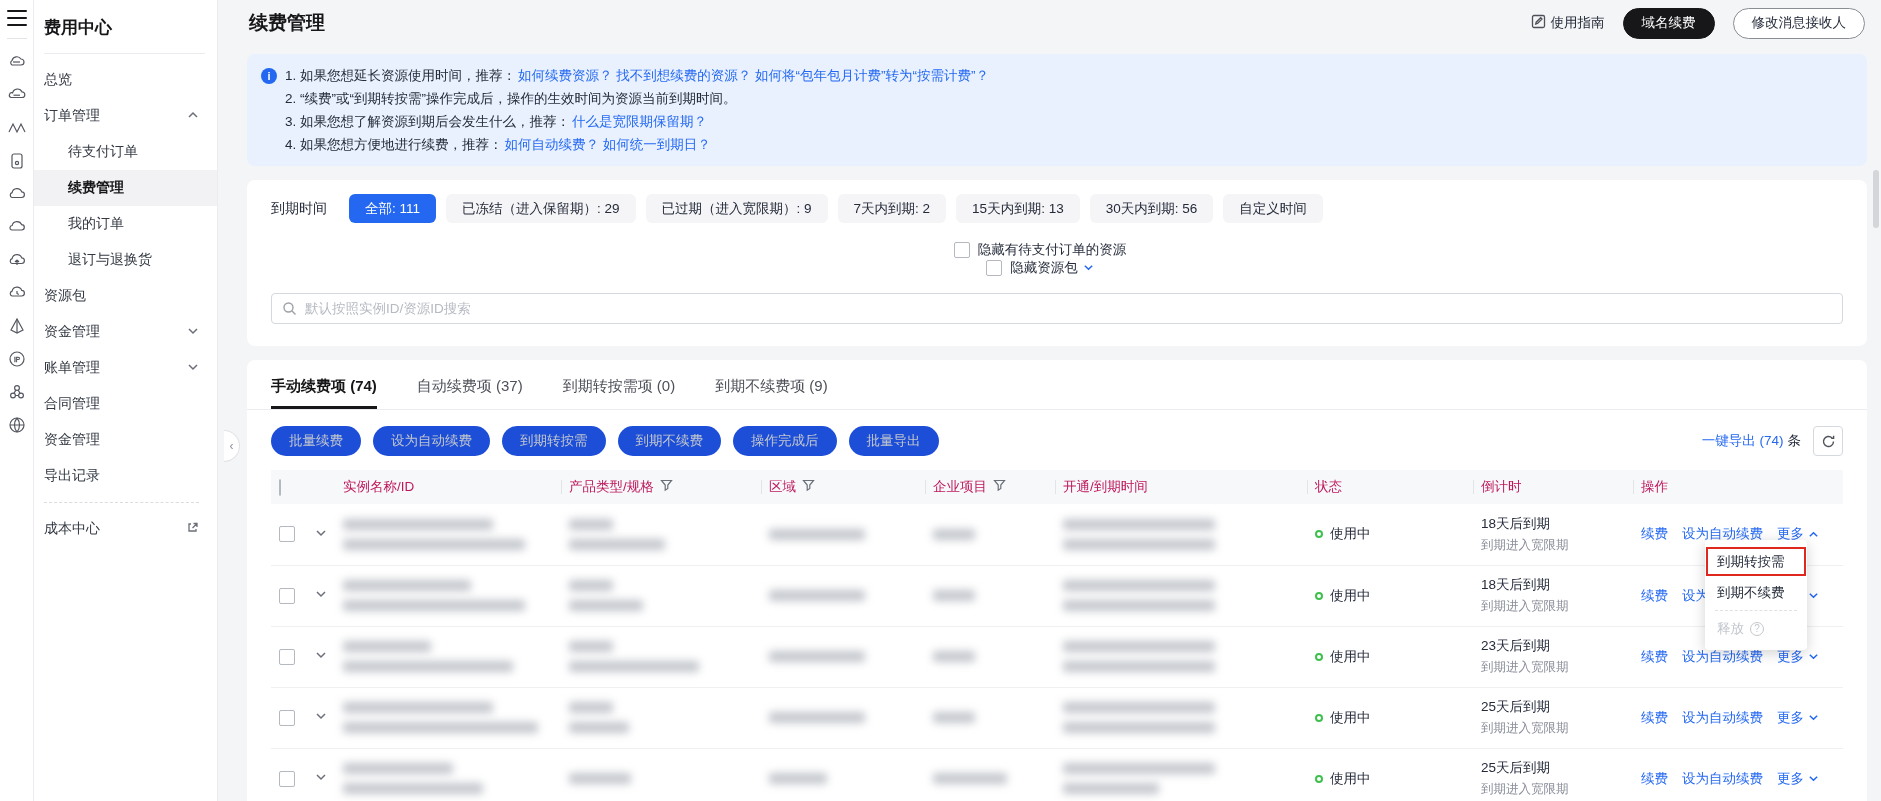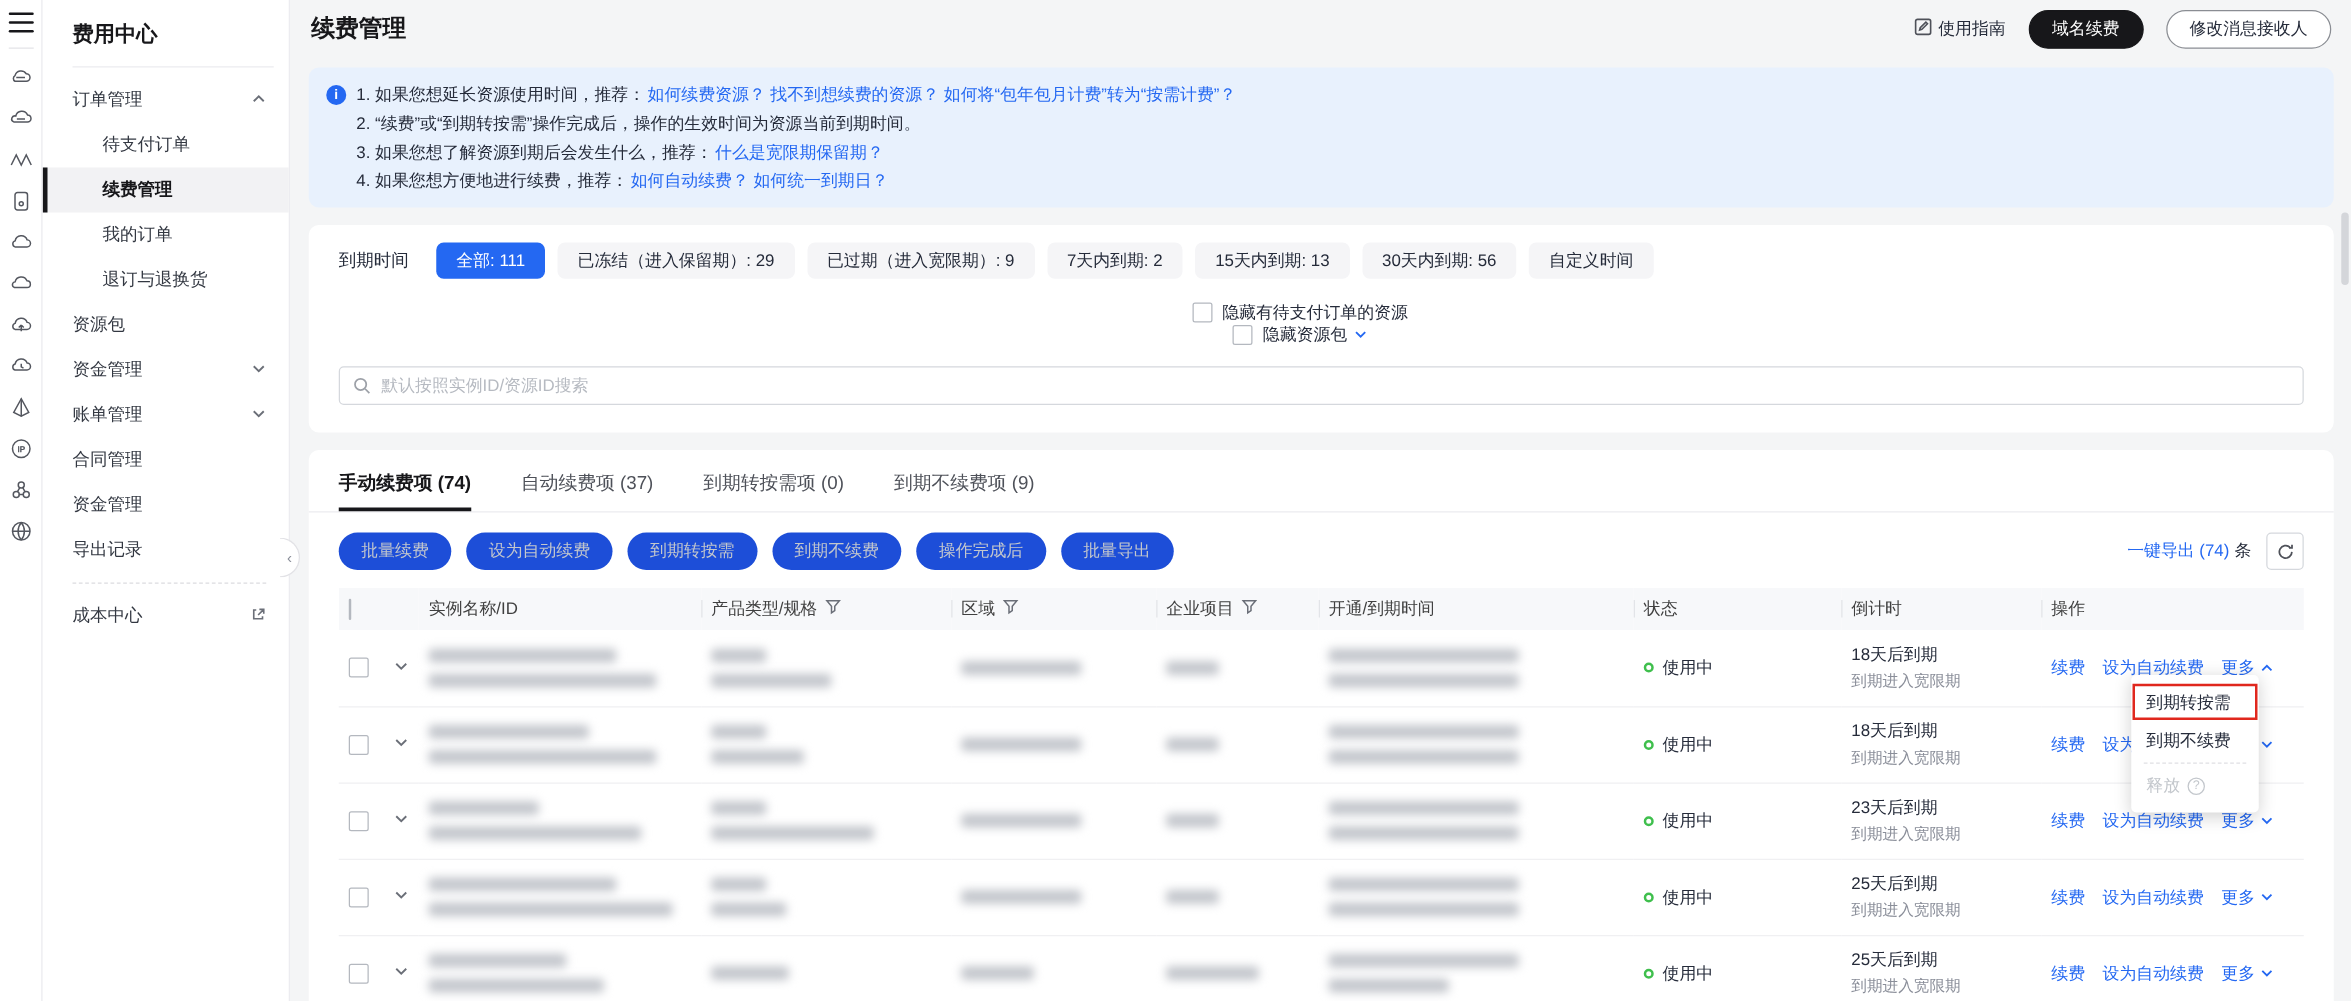--- a/index.html
+++ b/index.html
@@ -19,21 +19,21 @@
   }
   .rail-burger { width:20px; height:16px; display:flex; flex-direction:column; justify-content:space-between; cursor:pointer; }
   .rail-burger span { display:block; height:2px; background:#17171a; border-radius:1px; }
   .rail-divider { width:20px; height:1px; background:#e4e4e8; margin:12px 0 6px; }
   .rail-icons { display:flex; flex-direction:column; align-items:center; }
   .rail-icons .ricon { width:22px; height:22px; margin:5.5px 0; color:#4e5159; cursor:pointer; display:flex; align-items:center; justify-content:center; }
   .ricon svg { width:20px; height:20px; stroke:#54575f; fill:none; stroke-width:1.2; }
 
   
   .sidebar {
-    position:absolute; left:34px; top:0; width:198px; height:801px;
+    position:absolute; left:20px; top:0; width:198px; height:801px;
     background:#fff; border-right:1px solid #ececf0; z-index:4; padding-top:12px;
   }
   .sidebar-title { font-size:17px; font-weight:bold; padding:4px 0 14px 24px; color:#17171a; }
   .sidebar-title-divider { height:1px; background:#ececf0; margin:0 12px 8px 24px; }
   .nav-item {
     position:relative; height:36px; display:flex; align-items:center;
     font-size:14px; color:#333842; cursor:pointer; padding-right:18px;
   }
   .nav-item .lbl { flex:1; }
   .nav-item.lvl1 { padding-left:24px; }
@@ -109,21 +109,21 @@
     font-family:inherit;
   }
   .actions-right { margin-left:auto; display:flex; align-items:center; gap:12px; }
   .export-link { font-size:13.5px; }
   .export-suffix { color:#252b3a; margin-left:4px; }
   .refresh-btn { width:30px; height:30px; border:1px solid #d5d8dd; border-radius:4px; background:#fff; display:flex; align-items:center; justify-content:center; cursor:pointer; }
   .refresh-btn svg { width:15px; height:15px; stroke:#4e5159; fill:none; stroke-width:1.4; }
 
   table.grid { width:calc(100% - 48px); margin:0 24px; border-collapse:collapse; table-layout:fixed; }
   .grid thead th {
-    background:#f7f8fa; height:34px; font-size:13.5px; font-weight:normal; color:#404040;
+    background:#f7f8fa; height:34px; font-size:13.5px; font-weight:normal; color:#be185d;
     text-align:left; padding:0 8px; position:relative;
   }
   .grid thead th .th-inner { display:flex; align-items:center; gap:6px; }
   .grid thead th:not(:first-child)::before {
     content:""; position:absolute; left:0; top:10px; bottom:10px; width:1px; background:#e2e4e8;
   }
   .grid thead th:nth-child(2)::before { display:none; }
   .funnel svg { width:13px; height:13px; stroke:#6b6f78; fill:none; stroke-width:1.2; cursor:pointer; }
   .grid tbody td { height:61px; border-bottom:1px solid #f0f0f2; padding:0 8px; vertical-align:middle; font-size:13.5px; }
   .selcell { display:flex; align-items:center; gap:12px; }
@@ -233,20 +233,23 @@
           <path d="M3 10h14M10 3a11 11 0 0 1 0 14M10 3a11 11 0 0 0 0 14"></path>
         </svg>
       </span>
   </div>
 </div>
 
 <div class="sidebar">
   <div class="sidebar-title">费用中心</div>
   <div class="sidebar-title-divider"></div>
 
+  <div class="nav-item lvl1">
+      <span class="lbl">总览</span>
+    </div>
   <div class="nav-item lvl1">
     <span class="lbl">订单管理</span>
     <span class="nav-chev"><svg viewBox="0 0 12 12">
           <path d="m2 8 4-4 4 4"></path>
         </svg></span>
   </div>
   <div class="nav-item lvl2">
       <span class="lbl">待支付订单</span>
     </div>
   <div class="nav-item lvl2 active">

